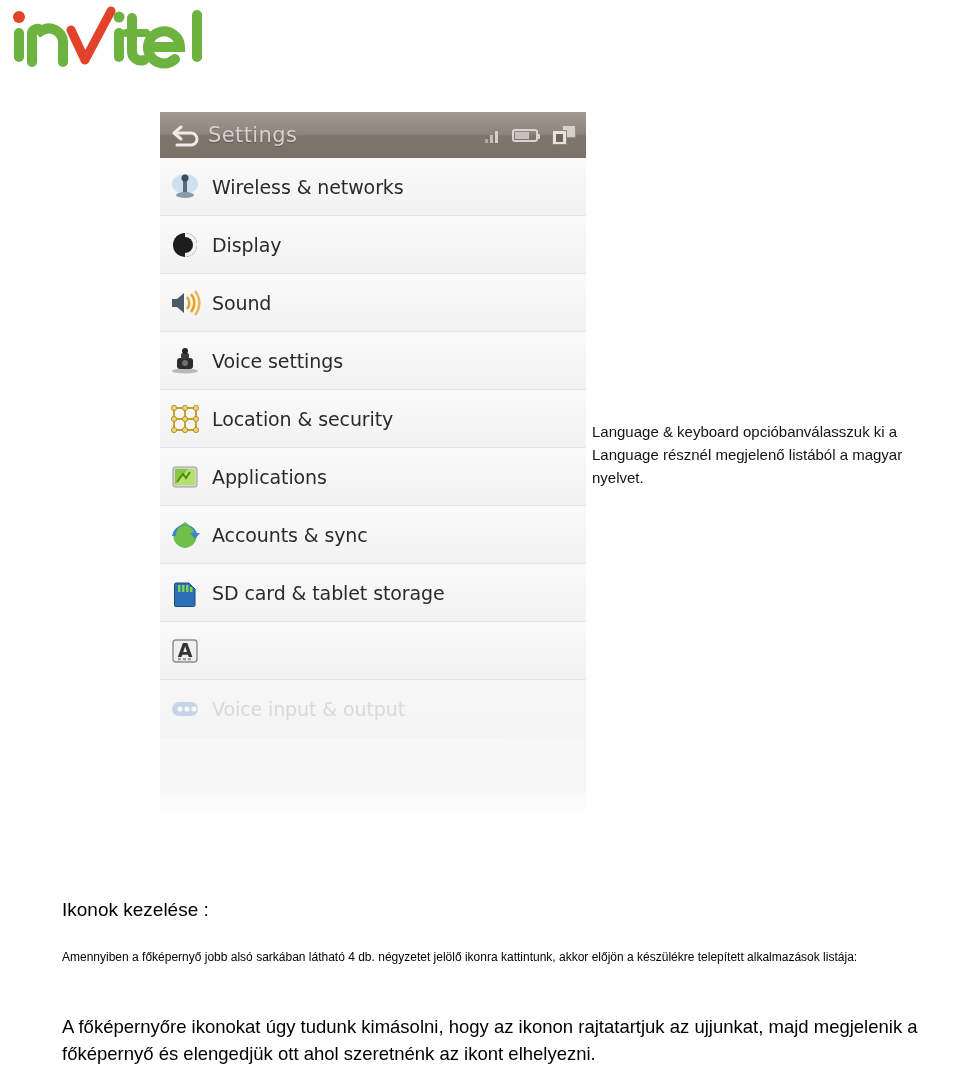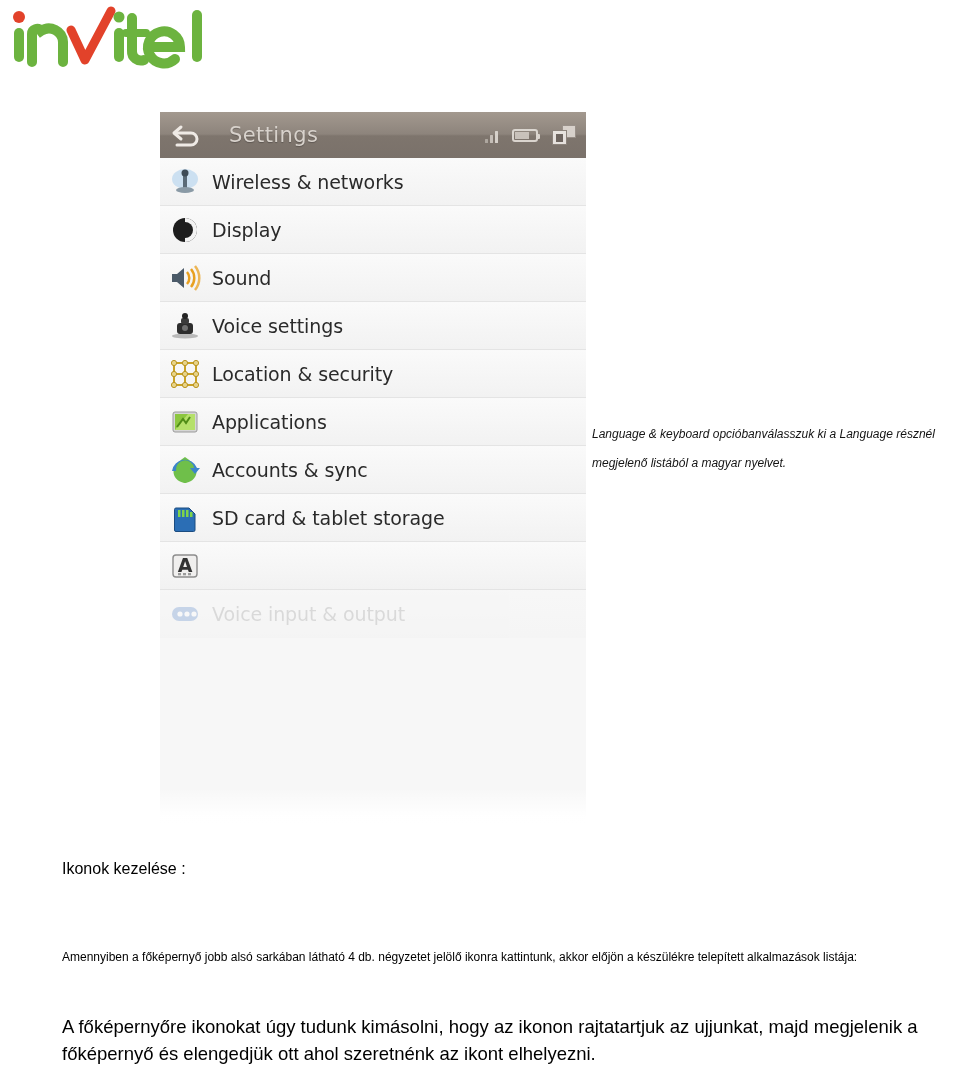--- a/index.html
+++ b/index.html
@@ -51,21 +51,20 @@
     flex: 0 0 auto;
     margin-right: 6px;
   }
   .header-title {
     font-size: 21px;
     color: #d8d2cc;
     letter-spacing: .4px;
     font-family: "DejaVu Sans", sans-serif;
     text-shadow: 0 1px 1px rgba(0,0,0,.25);
     flex: 1 1 auto;
-    margin-left: 21px;
   }
   .status-icons {
     display: flex;
     align-items: center;
     gap: 14px;
     flex: 0 0 auto;
     opacity: .92;
   }
   .signal-bars { display: flex; align-items: flex-end; gap: 2px; height: 15px; }
   .signal-bars i { width: 3px; background: #ded8d2; display: block; border-radius: .5px; }
@@ -94,21 +93,21 @@
     position:absolute; left:0; bottom:0; width:15px; height:15px;
     background:#efebe7; border:1px solid #8d847c; box-sizing:border-box;
   }
   .win-icon .w2::after {
     content:""; position:absolute; left:3px; top:3px; width:7px; height:8px;
     background:#6d645e;
   }
 
   .settings-list { background: #f6f6f6; }
   .settings-row {
-    height: 48px;
+    height: 58px;
     display: flex;
     align-items: center;
     padding-left: 8px;
     border-bottom: 1px solid #e4e4e4;
     background: linear-gradient(to bottom, #fafafa 0%, #f2f2f2 100%);
     box-sizing: border-box;
     position: relative;
   }
   .settings-row .row-icon {
     width: 34px; height: 34px;
@@ -137,32 +136,31 @@
     z-index: 6;
     pointer-events: none;
   }
 
   
   .side-note {
     position: absolute;
     left: 592px;
     top: 420px;
     width: 360px;
-    font-size: 12px;
-    line-height: 29px;
+    font-size: 15px;
+    line-height: 23px;
     color: #141414;
     font-family: "Liberation Sans", sans-serif;
-    font-style: italic;
   }
 
   
   .body-text { position: absolute; left: 62px; width: 890px; }
   .heading {
-    top: 857px;
-    font-size: 16px;
+    top: 898px;
+    font-size: 19px;
     line-height: 24px;
   }
   .para1 {
     top: 944px;
     font-size: 12px;
     line-height: 27px;
   }
   .para2 {
     top: 1013px;
     font-size: 18.5px;

